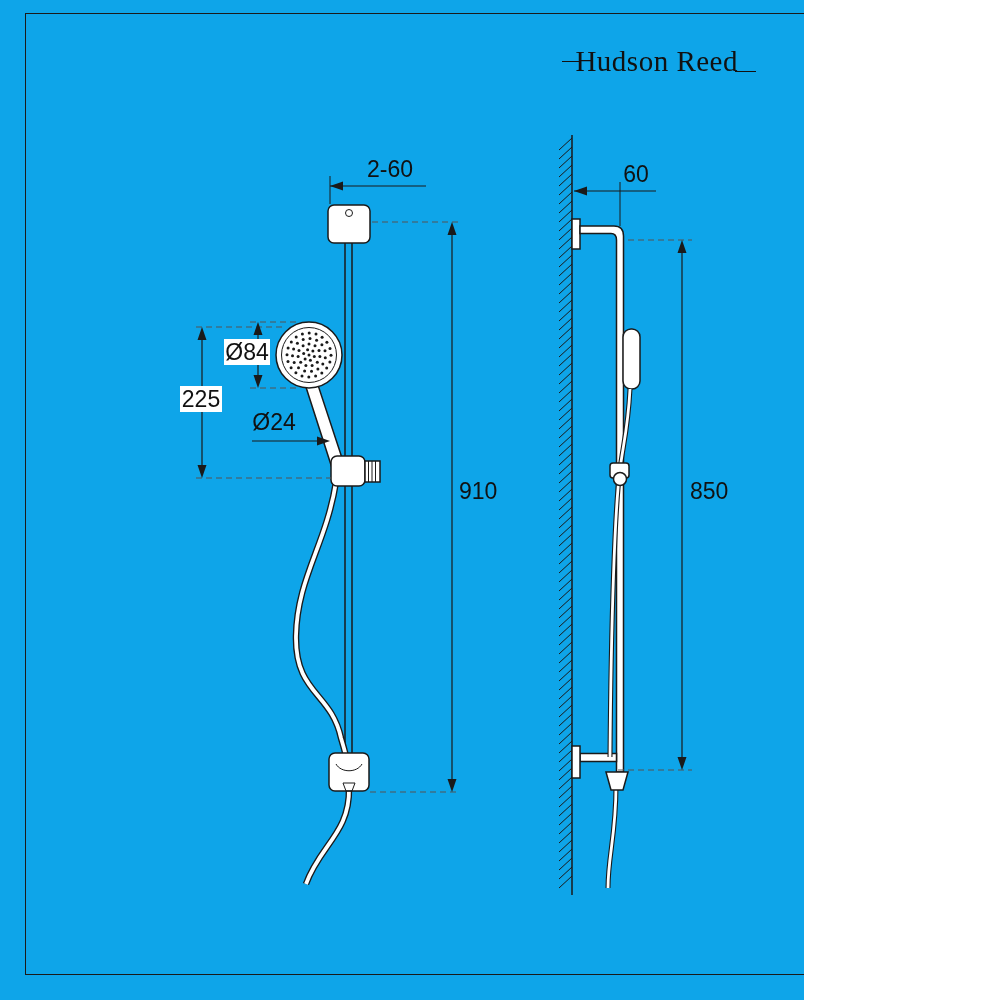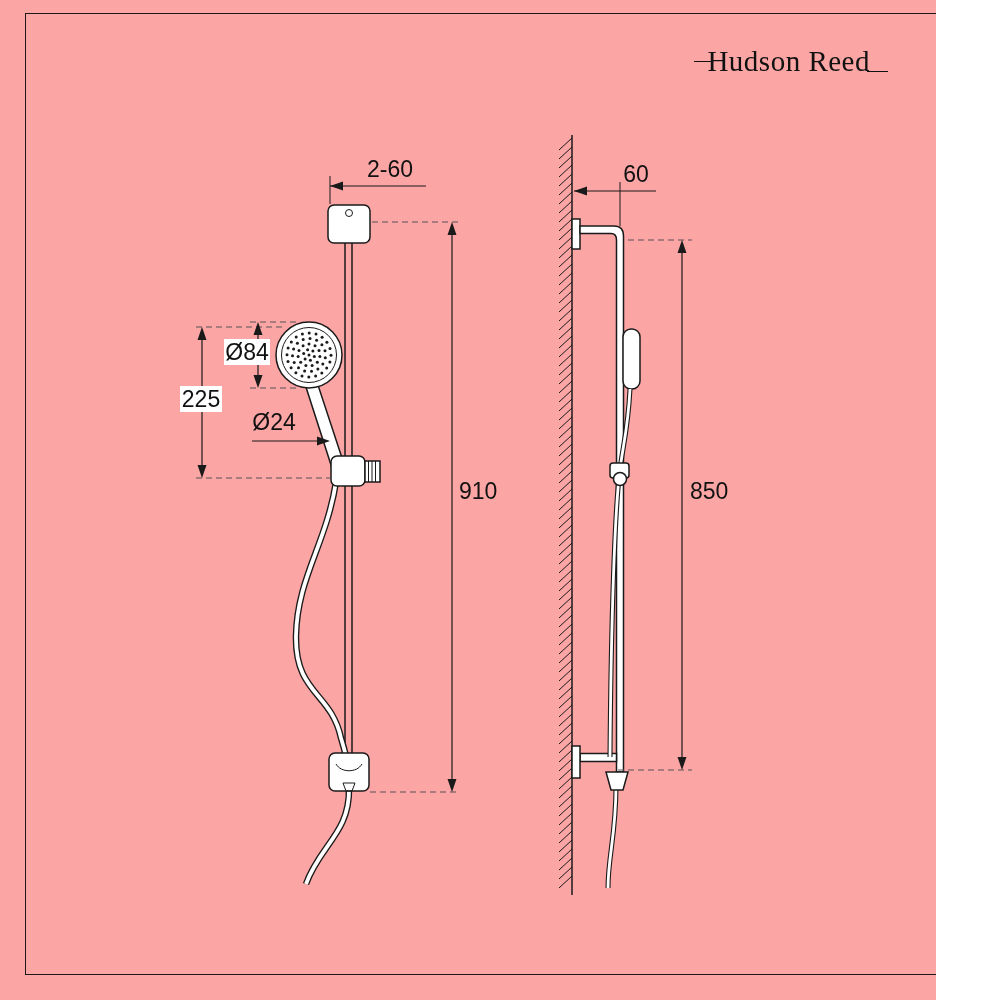--- a/index.html
+++ b/index.html
@@ -1,16 +1,16 @@
 <!DOCTYPE html>
 <html><head>
 <meta charset="utf-8">
 <style>
   html,body{margin:0;padding:0;background:#fff;}
-  .canvas{position:relative;width:936px;height:1000px;background:#fca5a5;overflow:hidden;
+  .canvas{position:relative;width:804px;height:1000px;background:#0ea5e9;overflow:hidden;
           font-family:"Liberation Sans",sans-serif;}
   .frame{position:absolute;left:25px;top:13px;width:948px;height:962px;
          border:1.6px solid #1a1a1a;box-sizing:border-box;}
   .brand{position:absolute;top:44px;right:48px;display:flex;align-items:center;color:#111;}
   .brand-text{font-family:"Liberation Serif",serif;font-size:29px;letter-spacing:.5px;line-height:34px;}
   .brand-dash{display:inline-block;width:17px;border-top:1.8px solid #111;margin-right:-4px;}
   .brand-underscore{display:inline-block;width:21px;border-bottom:1.8px solid #111;
                     align-self:flex-end;margin-bottom:6px;margin-left:-3px;}
   svg{position:absolute;left:0;top:0;}
   .outline{fill:#fff;stroke:#1a1a1a;stroke-width:1.5;}

